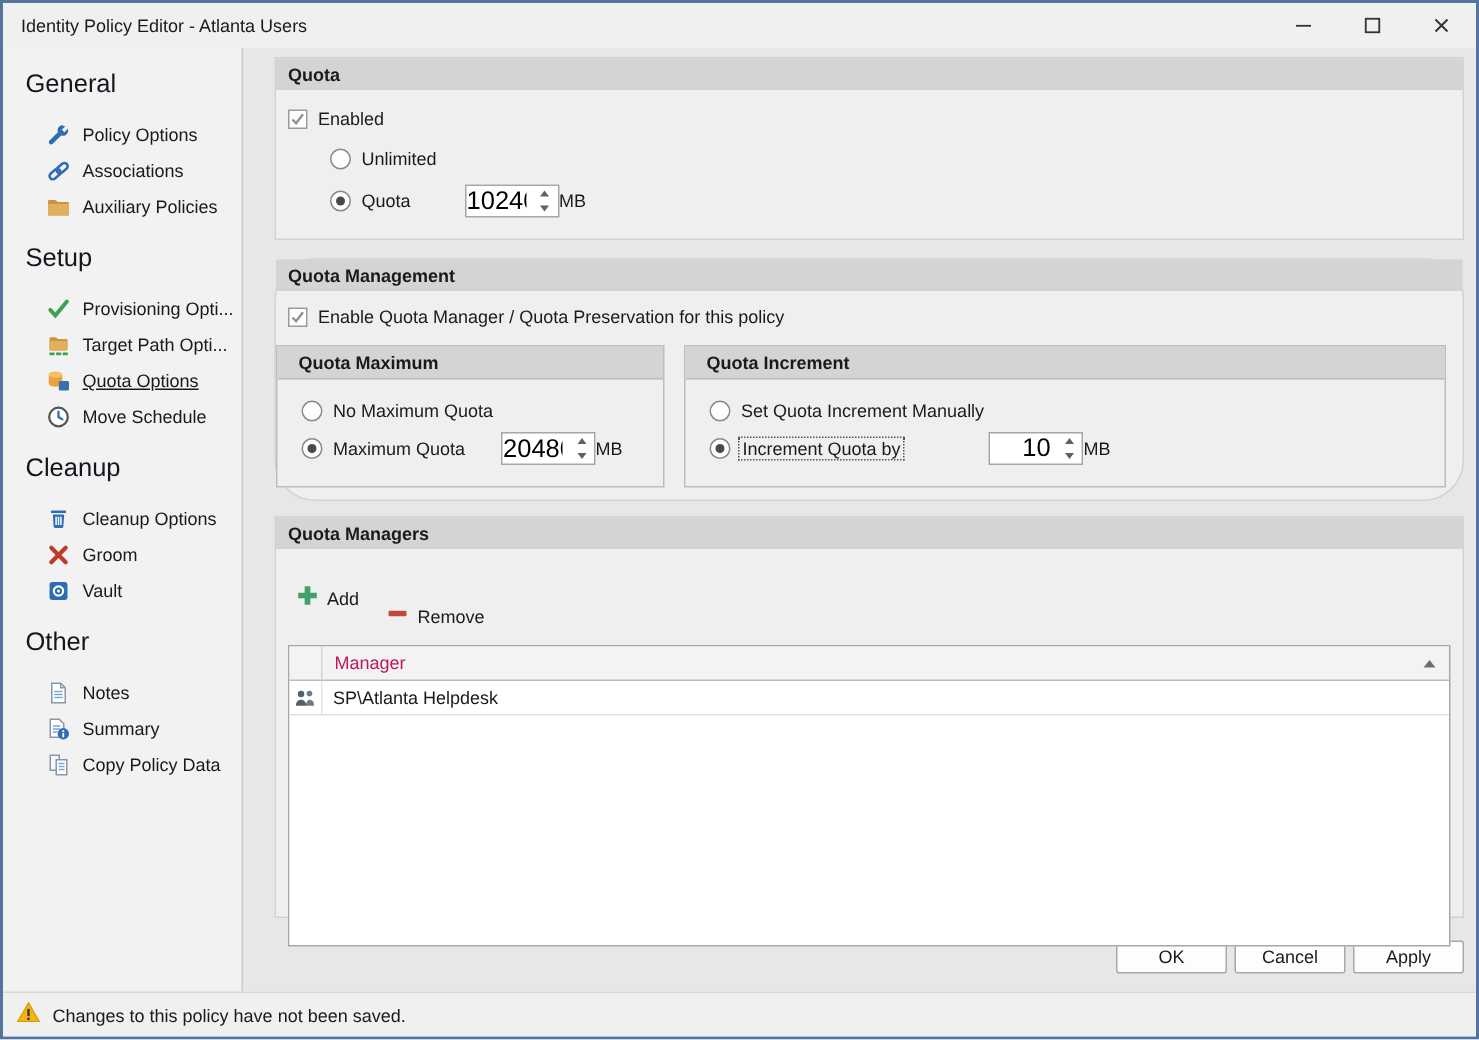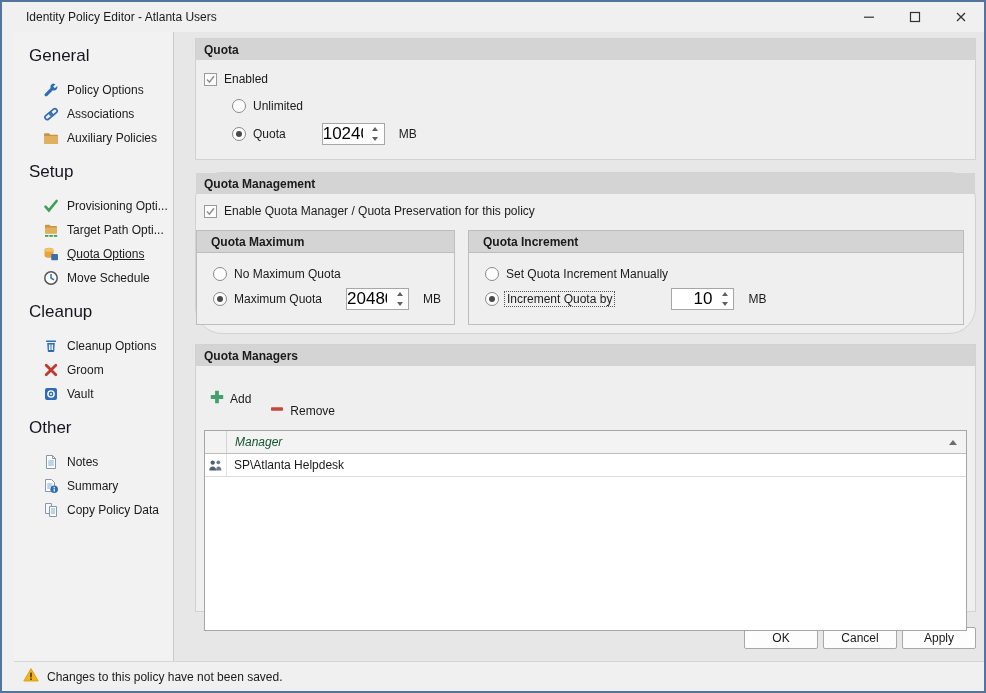--- a/index.html
+++ b/index.html
@@ -1,20 +1,20 @@
 <!DOCTYPE html>
 <html><head>
 <meta charset="utf-8">
 <style>
   * { box-sizing: border-box; margin: 0; padding: 0; }
   html,body { background:#fff; }
   body { font-family:"Liberation Sans", sans-serif; font-size:12px; color:#1a1a1a; }
 
   .window { width:986px; height:693px; border:2px solid #52749e; background:#f0f0f0;
-            display:flex; flex-direction:column; overflow:hidden;padding-left:12px; }
+            display:flex; flex-direction:column; overflow:hidden; }
 
   
   .titlebar { height:30px; flex:0 0 30px; display:flex; align-items:center; background:#f0f0f0; }
   .titlebar .title { padding-left:12px; color:#1a1a1a; }
   .win-controls { margin-left:auto; display:flex; height:100%; }
   .win-btn { width:46px; height:100%; display:flex; align-items:center; justify-content:center;
              background:transparent; border:0; cursor:pointer; }
 
   
   .app-body { flex:1 1 auto; display:flex; min-height:0; }
@@ -56,21 +56,21 @@
           border:1px solid #a6a6a6; }
   .spin input { border:0; outline:0; width:44px; text-align:right; padding-right:4px;
                 font-family:"Liberation Sans",sans-serif; font-size:17px; background:transparent; }
   .spin-btns { width:17px; display:flex; flex-direction:column; }
   .spin-btn { flex:1; border:0; background:transparent; display:flex; align-items:center;
               justify-content:center; cursor:pointer; padding:0; }
   .tri-up { width:0; height:0; border-left:3.5px solid transparent; border-right:3.5px solid transparent;
             border-bottom:4.5px solid #606060; }
   .tri-down { width:0; height:0; border-left:3.5px solid transparent; border-right:3.5px solid transparent;
             border-top:4.5px solid #606060; }
-  .unit { margin-left:14px; }
+  .unit { }
 
   
   .groups-row { display:flex; margin:12px 0 0 0; padding:0 11px 0 0; }
   .groupbox { background:#efefef; border:1px solid #bdbdbd; height:95px; }
   .groupbox-header { height:22px; background:#d4d4d4; font-weight:bold; display:flex; align-items:center;
                      padding-left:14px; border-bottom:1px solid #bdbdbd; }
   .gb-max { width:259px; margin-right:13px; }
   .gb-inc { flex:1; }
 
   
@@ -78,21 +78,21 @@
   .tool-btn { display:flex; align-items:center; background:transparent; border:0; cursor:pointer;
               font-family:"Liberation Sans",sans-serif; font-size:12px; color:#1a1a1a; padding:2px 4px; }
   .tool-btn .icon { margin-right:5px; }
   .tool-btn + .tool-btn { margin-left:10px;margin-top:24px; }
 
   .mgr-table { margin:8px 8px 0 8px; height:201px; background:#fff; border:1px solid #a6a6a6;
                display:flex; flex-direction:column; }
   .mgr-head { display:flex; height:23px; background:#f3f3f3; border-bottom:1px solid #bdbdbd;
               flex:0 0 23px; position:relative; cursor:pointer; }
   .mgr-head .iconcell { width:22px; flex:0 0 22px; border-right:1px solid #d5d5d5; }
-  .mgr-head .headcell { display:flex; align-items:center; padding-left:8px; color:#14532d; flex:1;font-style:italic; }
+  .mgr-head .headcell { display:flex; align-items:center; padding-left:8px; color:#be185d; flex:1; }
   .sort-arrow { position:absolute; right:9px; top:9px; width:0; height:0;
                 border-left:4.5px solid transparent; border-right:4.5px solid transparent;
                 border-bottom:5.5px solid #6d6d6d; }
   .mgr-row { display:flex; height:23px; border-bottom:1px solid #dcdcdc; background:#fff; cursor:pointer; }
   .mgr-row .iconcell { width:22px; flex:0 0 22px; border-right:1px solid #e4e4e4;
                        display:flex; align-items:center; justify-content:center; }
   .mgr-row .datacell { display:flex; align-items:center; padding-left:7px; }
   .mgr-empty { flex:1; background:#fff; }
 
   

